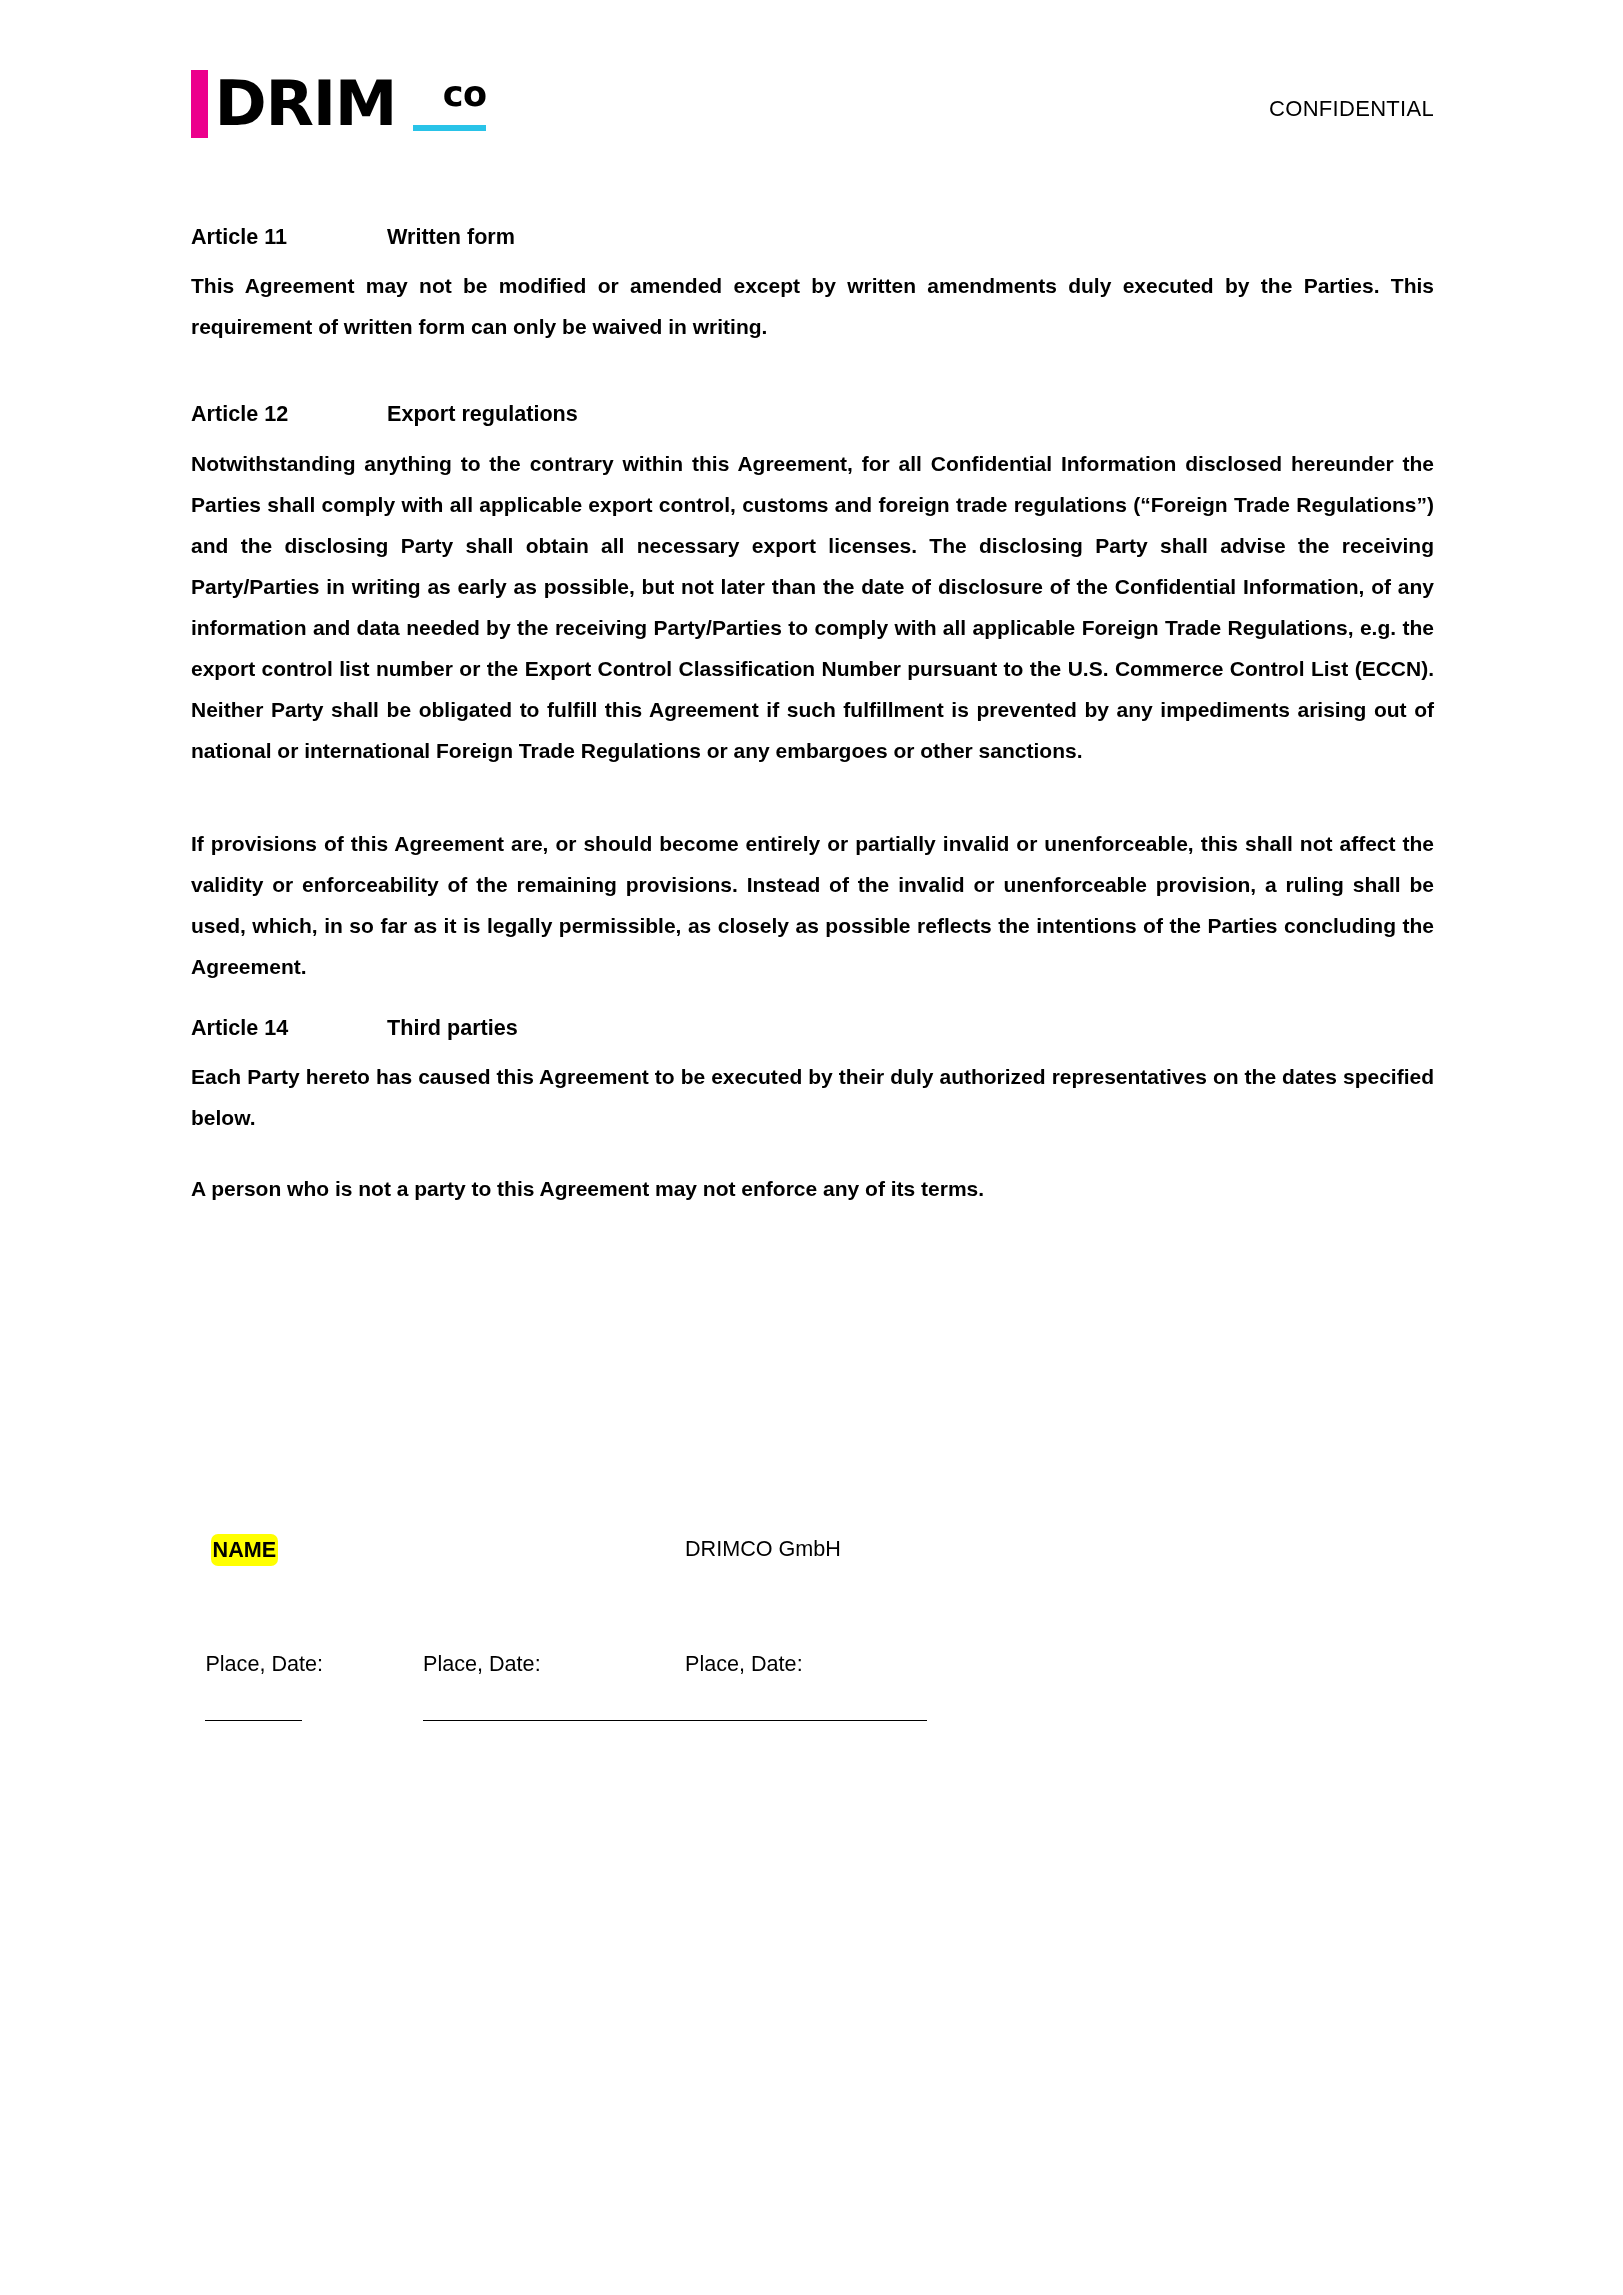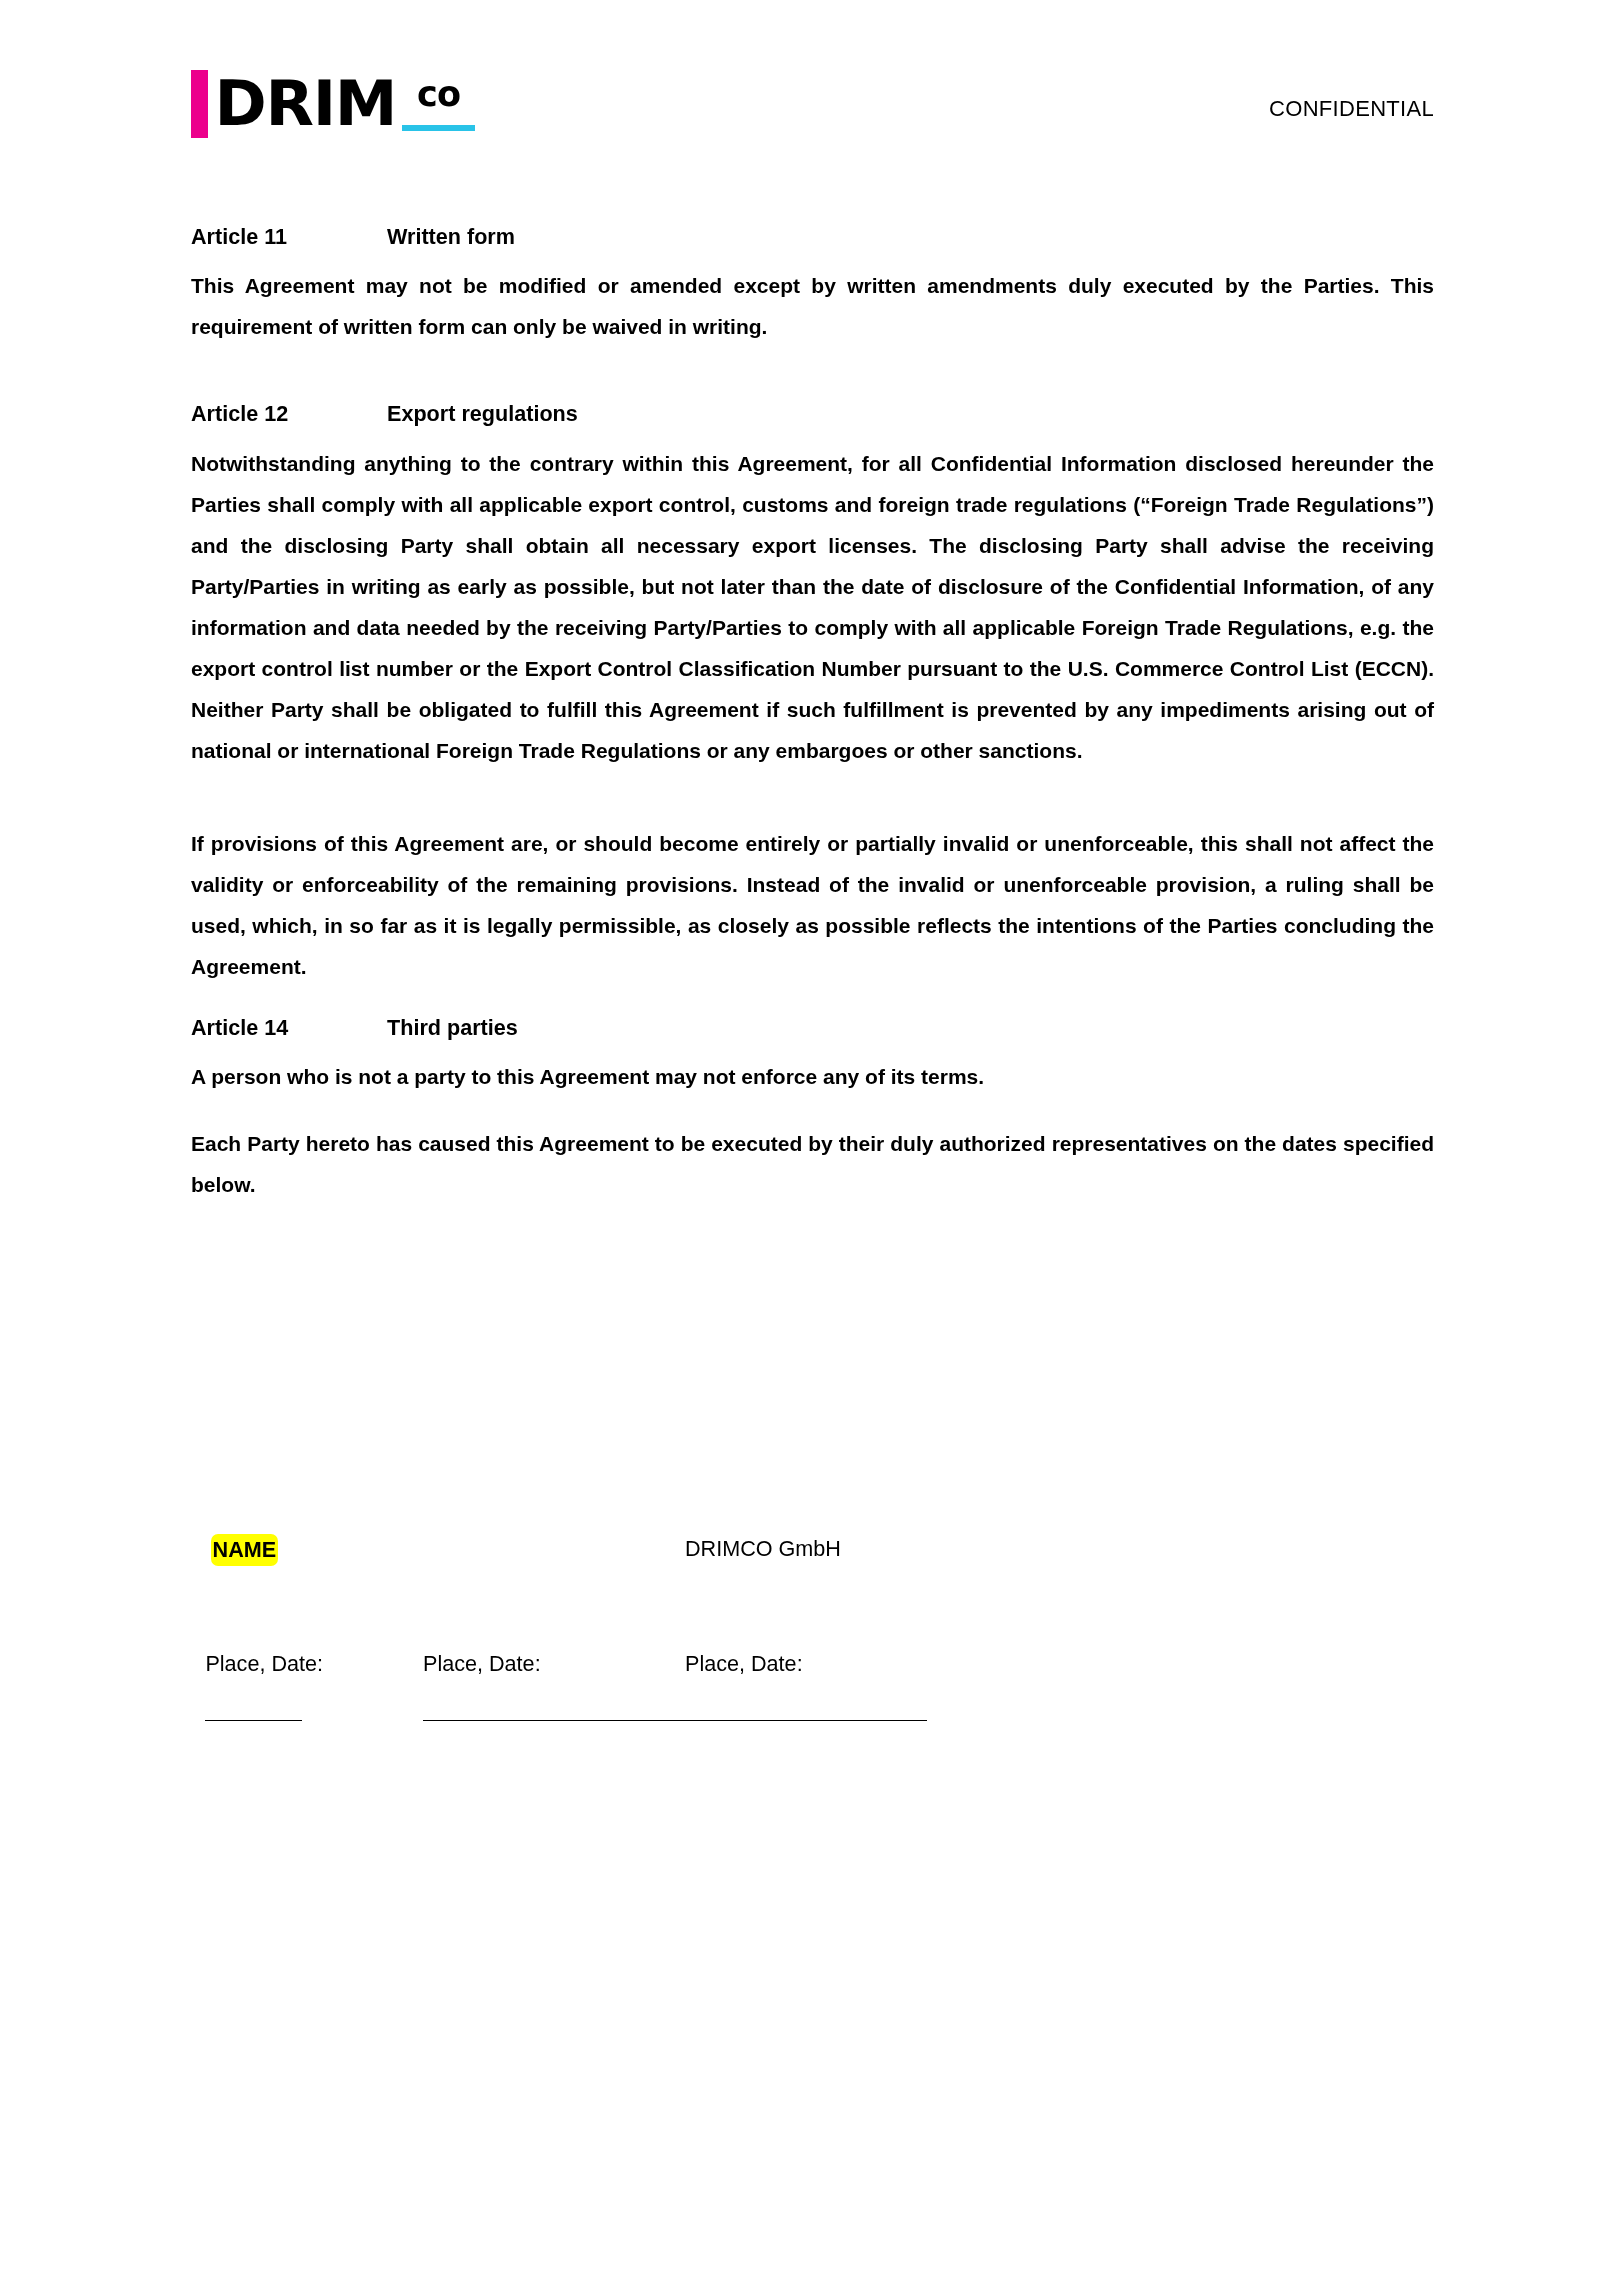--- a/index.html
+++ b/index.html
@@ -53,22 +53,22 @@
     font-family: "DejaVu Sans", sans-serif;
     font-weight: bold;
     font-size: 63px;
     line-height: 68px;
     letter-spacing: -1.3px;
     color: #000000;
   }
   .logo-co-wrap {
     display: flex;
     flex-direction: column;
-    align-items: center;
-    margin-left: 6px;
+    align-items: flex-end;
+    margin-left: 17px;
     padding-top: 6.5px;
   }
   .logo-co {
     font-family: "DejaVu Sans", sans-serif;
     font-weight: bold;
     font-size: 35px;
     line-height: 34px;
     letter-spacing: -0.7px;
     color: #000000;
   }
@@ -214,22 +214,22 @@
       <p class="para">Notwithstanding anything to the contrary within this Agreement, for all Confidential Information disclosed hereunder the Parties shall comply with all applicable export control, customs and foreign trade regulations (“Foreign Trade Regulations”) and the disclosing Party shall obtain all necessary export licenses. The disclosing Party shall advise the receiving Party/Parties in writing as early as possible, but not later than the date of disclosure of the Confidential Information, of any information and data needed by the receiving Party/Parties to comply with all applicable Foreign Trade Regulations, e.g. the export control list number or the Export Control Classification Number pursuant to the U.S. Commerce Control List (ECCN). Neither Party shall be obligated to fulfill this Agreement if such fulfillment is prevented by any impediments arising out of national or international Foreign Trade Regulations or any embargoes or other sanctions.</p>
 
       <div class="spacer-lg"></div>
 
       <p class="para tight">If provisions of this Agreement are, or should become entirely or partially invalid or unenforceable, this shall not affect the validity or enforceability of the remaining provisions. Instead of the invalid or unenforceable provision, a ruling shall be used, which, in so far as it is legally permissible, as closely as possible reflects the intentions of the Parties concluding the Agreement.</p>
 
       <div class="article-head">
         <span class="num">Article 14</span>
         <span class="title">Third parties</span>
       </div>
+      <p class="para">Each Party hereto has caused this Agreement to be executed by their duly authorized representatives on the dates specified below.</p>
       <p class="para tight">A person who is not a party to this Agreement may not enforce any of its terms.</p>
-      <p class="para">Each Party hereto has caused this Agreement to be executed by their duly authorized representatives on the dates specified below.</p>
     </div>
 
     <div class="sig-block">
       <div class="sig-names">
         <div class="highlight">NAME</div>
         <div class="sig-col2-name">DRIMCO GmbH</div>
       </div>
 
       <div class="sig-grid">
 

